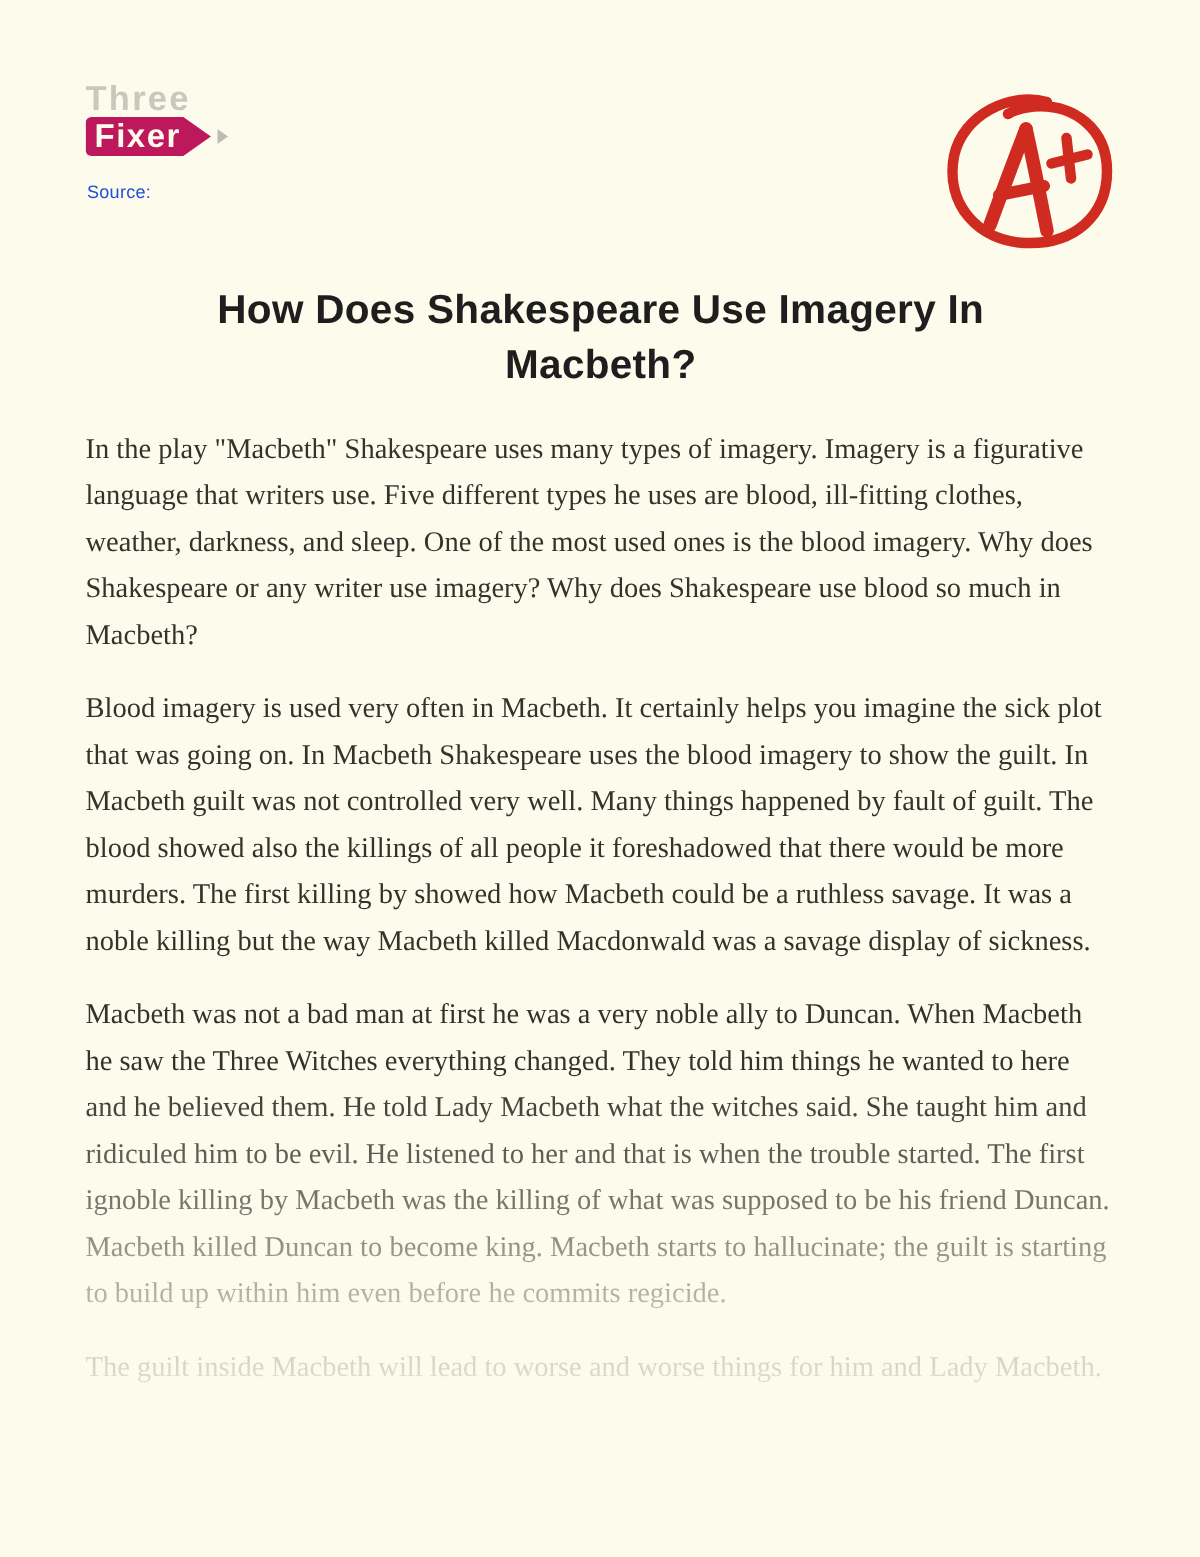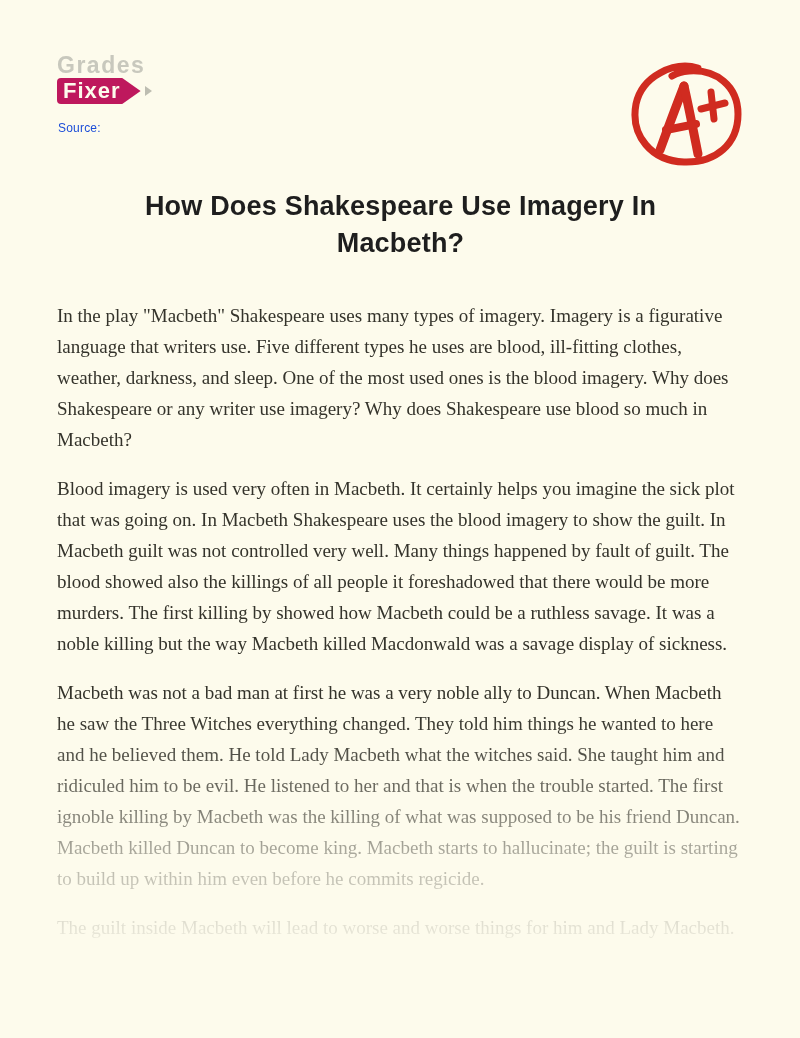--- a/index.html
+++ b/index.html
@@ -81,21 +81,21 @@
   }
 
   
   .content {
     position: absolute;
     left: 57px;
     right: 56px;
     top: 188px;
   }
   h1.essay-title {
-    margin: 0 auto 38px;
+    margin: 0 auto 22px;
     max-width: 620px;
     text-align: center;
     font-size: 27px;
     line-height: 37px;
     font-weight: 600;
     color: #1e1e1e;
     letter-spacing: 0.2px;
   }
   .content p {
     margin: 0 0 18px;
@@ -124,21 +124,21 @@
       #fdfbec 100%
     );
   }
 </style>
 </head>
 <body>
 
 <div class="page">
 
   <div class="logo">
-    <div class="logo-grades">Grades</div>
+    <div class="logo-grades">Three</div>
     <div class="logo-row">
       <div class="logo-badge">
         <span>Fixer</span>
       </div>
       <span class="logo-arrow"></span>
     </div>
   </div>
 
   <div class="source">Source:</div>
 

